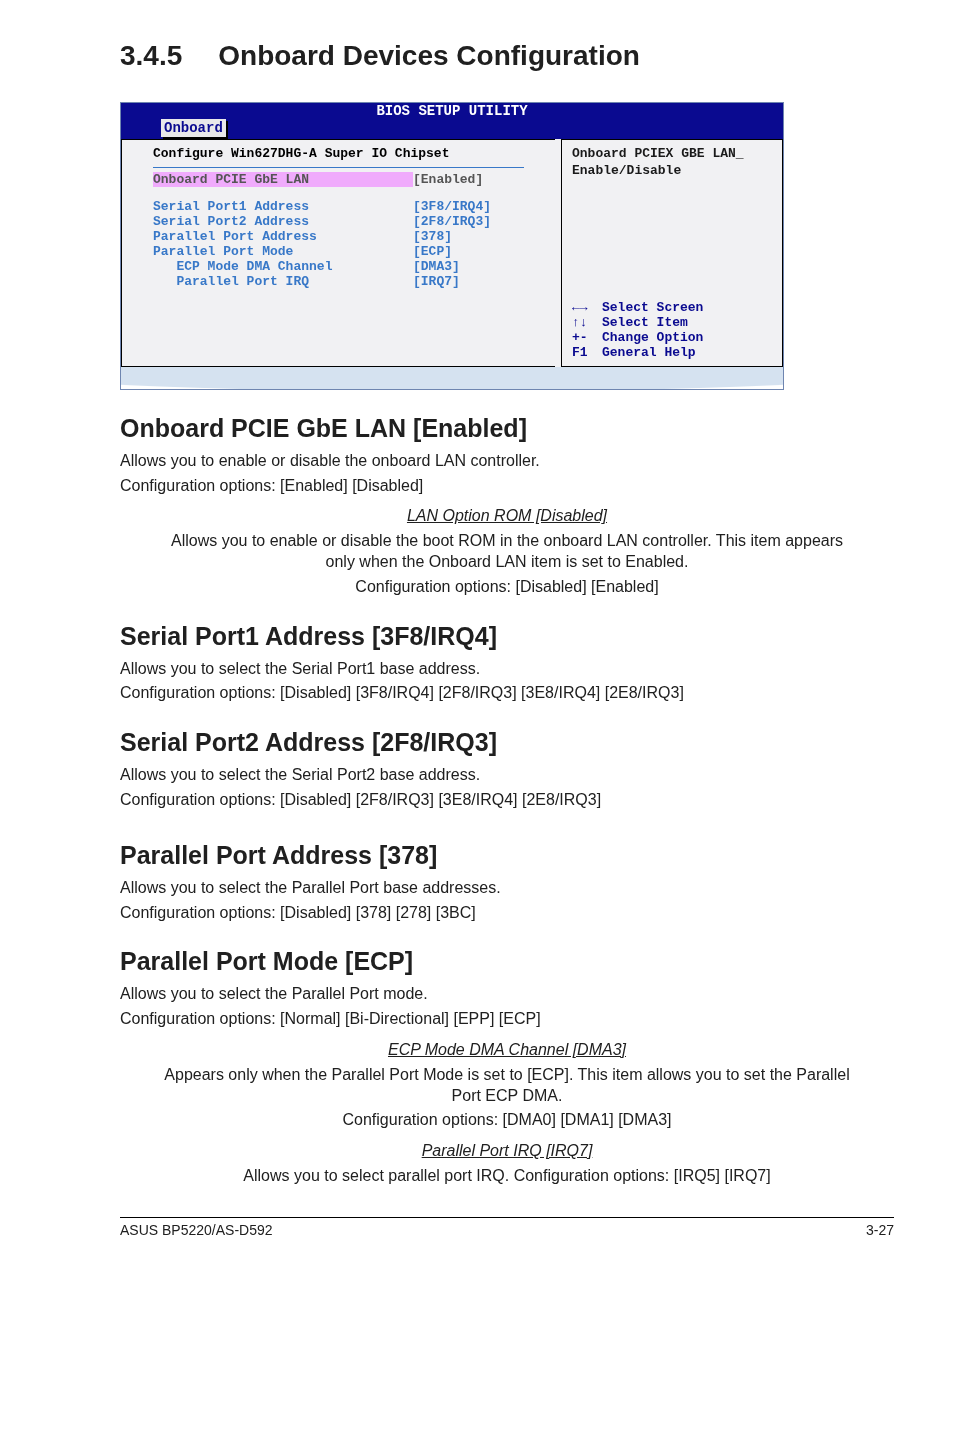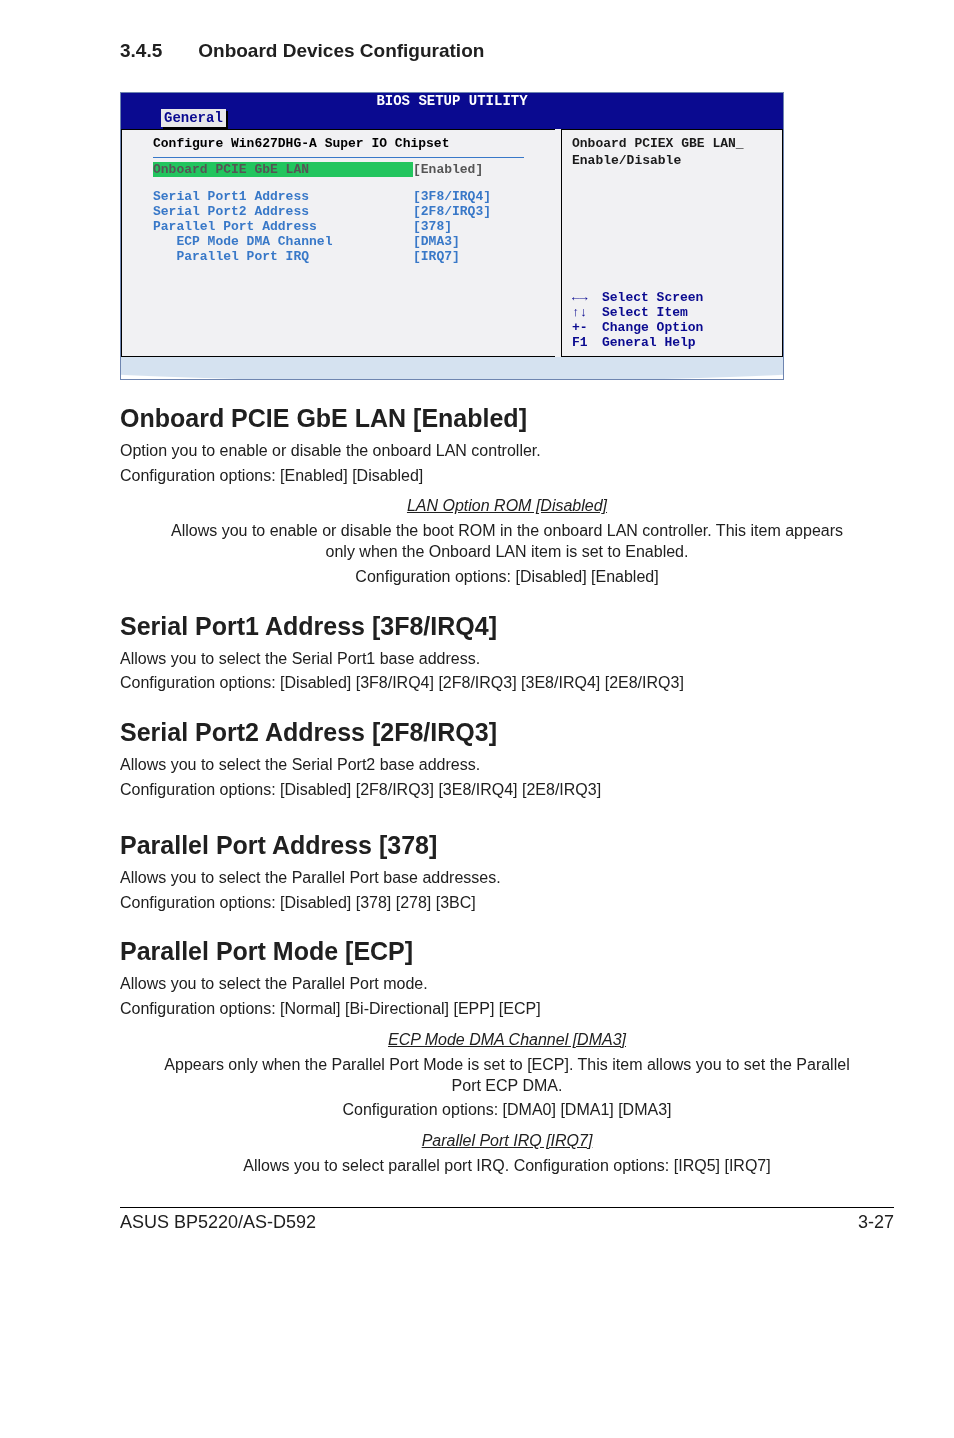--- a/index.html
+++ b/index.html
@@ -7,21 +7,21 @@
   body {
     width: 954px;
     background: #ffffff;
     font-family: Arial, Helvetica, sans-serif;
     color: #202020;
   }
   .page {
     padding: 40px 60px 20px 120px;
   }
   h2.section {
-    font-size: 19px;
+    font-size: 28px;
     font-weight: bold;
     margin: 0 0 30px 0;
   }
   h2.section .num { display:inline-block; margin-right:36px; }
 
   
   .bios {
     width: 664px;
     border: 1px solid #6e85b0;
   }
@@ -78,21 +78,21 @@
   .left .header {
     color: #000;
     margin-bottom: 6px;
   }
   .left .row {
     display:flex;
     white-space: pre;
   }
   .left .row .label { flex: 0 0 260px; }
   .left .row .value { }
-  .left .selected .label { background: #22c55e; color:#555; }
+  .left .selected .label { background: #f0abfc; color:#555; }
   .left .selected .value { color:#555; }
   .left .divider {
     border-top: 1px solid #3878c8;
     margin: 2px 0 4px 0;
   }
   .right .help-text { line-height: 1.3; }
   .right .legend { margin-top: 120px; color:#0a0a90; }
   .right .legend .row { display:flex; }
   .right .legend .key { flex: 0 0 30px; }
   .bios .curve {
@@ -106,36 +106,36 @@
     font-weight: bold;
     margin: 24px 0 8px 0;
   }
   p { font-size: 16px; line-height: 1.3; margin: 4px 0; }
   .indent { margin-left: 40px; margin-right: 40px; text-align: center; }
   .sub-title { font-style: italic; text-decoration: underline; font-size: 16px; margin-top: 10px; }
 
   .footer-line { border-top: 1px solid #000; margin-top: 30px; }
   .footer {
     display:flex; justify-content: space-between;
-    font-size: 18px;
+    font-size: 14px;
     padding-top: 4px;
   }
 </style>
 </head>
 <body>
 
 <div class="page">
   <h2 class="section">
     <span class="num">3.4.5</span><span>Onboard Devices Configuration</span>
   </h2>
 
   <div class="bios">
     <div class="title-bar">BIOS SETUP UTILITY</div>
     <div class="tab-row">
-      <span class="tab">General</span>
+      <span class="tab">Onboard</span>
     </div>
     <div class="body">
       <div class="left">
         <div class="header">Configure Win627DHG-A Super IO Chipset</div>
         <div class="divider"></div>
         <div class="row selected">
           <span class="label">Onboard PCIE GbE LAN</span>
           <span class="value">[Enabled]</span>
         </div>
         <div style="height:12px"></div>
@@ -145,20 +145,24 @@
         </div>
         <div class="row">
           <span class="label">Serial Port2 Address</span>
           <span class="value">[2F8/IRQ3]</span>
         </div>
         <div class="row">
           <span class="label">Parallel Port Address</span>
           <span class="value">[378]</span>
         </div>
         <div class="row">
+          <span class="label">Parallel Port Mode</span>
+          <span class="value">[ECP]</span>
+        </div>
+        <div class="row">
           <span class="label">   ECP Mode DMA Channel</span>
           <span class="value">[DMA3]</span>
         </div>
         <div class="row">
           <span class="label">   Parallel Port IRQ</span>
           <span class="value">[IRQ7]</span>
         </div>
       </div>
       <div class="right">
         <div class="help-text">Onboard PCIEX GBE LAN_</div>
@@ -180,21 +184,21 @@
               <span class="key">F1</span>
               <span>General Help</span>
             </div>
         </div>
       </div>
     </div>
     <div class="curve"></div>
   </div>
 
   <h3>Onboard PCIE GbE LAN [Enabled]</h3>
-  <p>Option you to enable or disable the onboard LAN controller.</p>
+  <p>Allows you to enable or disable the onboard LAN controller.</p>
   <p>Configuration options: [Enabled] [Disabled]</p>
   <div class="indent">
     <p class="sub-title">LAN Option ROM [Disabled]</p>
     <p>Allows you to enable or disable the boot ROM in the onboard LAN controller. This item appears only when the Onboard LAN item is set to Enabled.</p>
     <p>Configuration options: [Disabled] [Enabled]</p>
   </div>
 
   <h3>Serial Port1 Address [3F8/IRQ4]</h3>
   <p>Allows you to select the Serial Port1 base address.</p>
   <p>Configuration options: [Disabled] [3F8/IRQ4] [2F8/IRQ3] [3E8/IRQ4] [2E8/IRQ3]</p>

